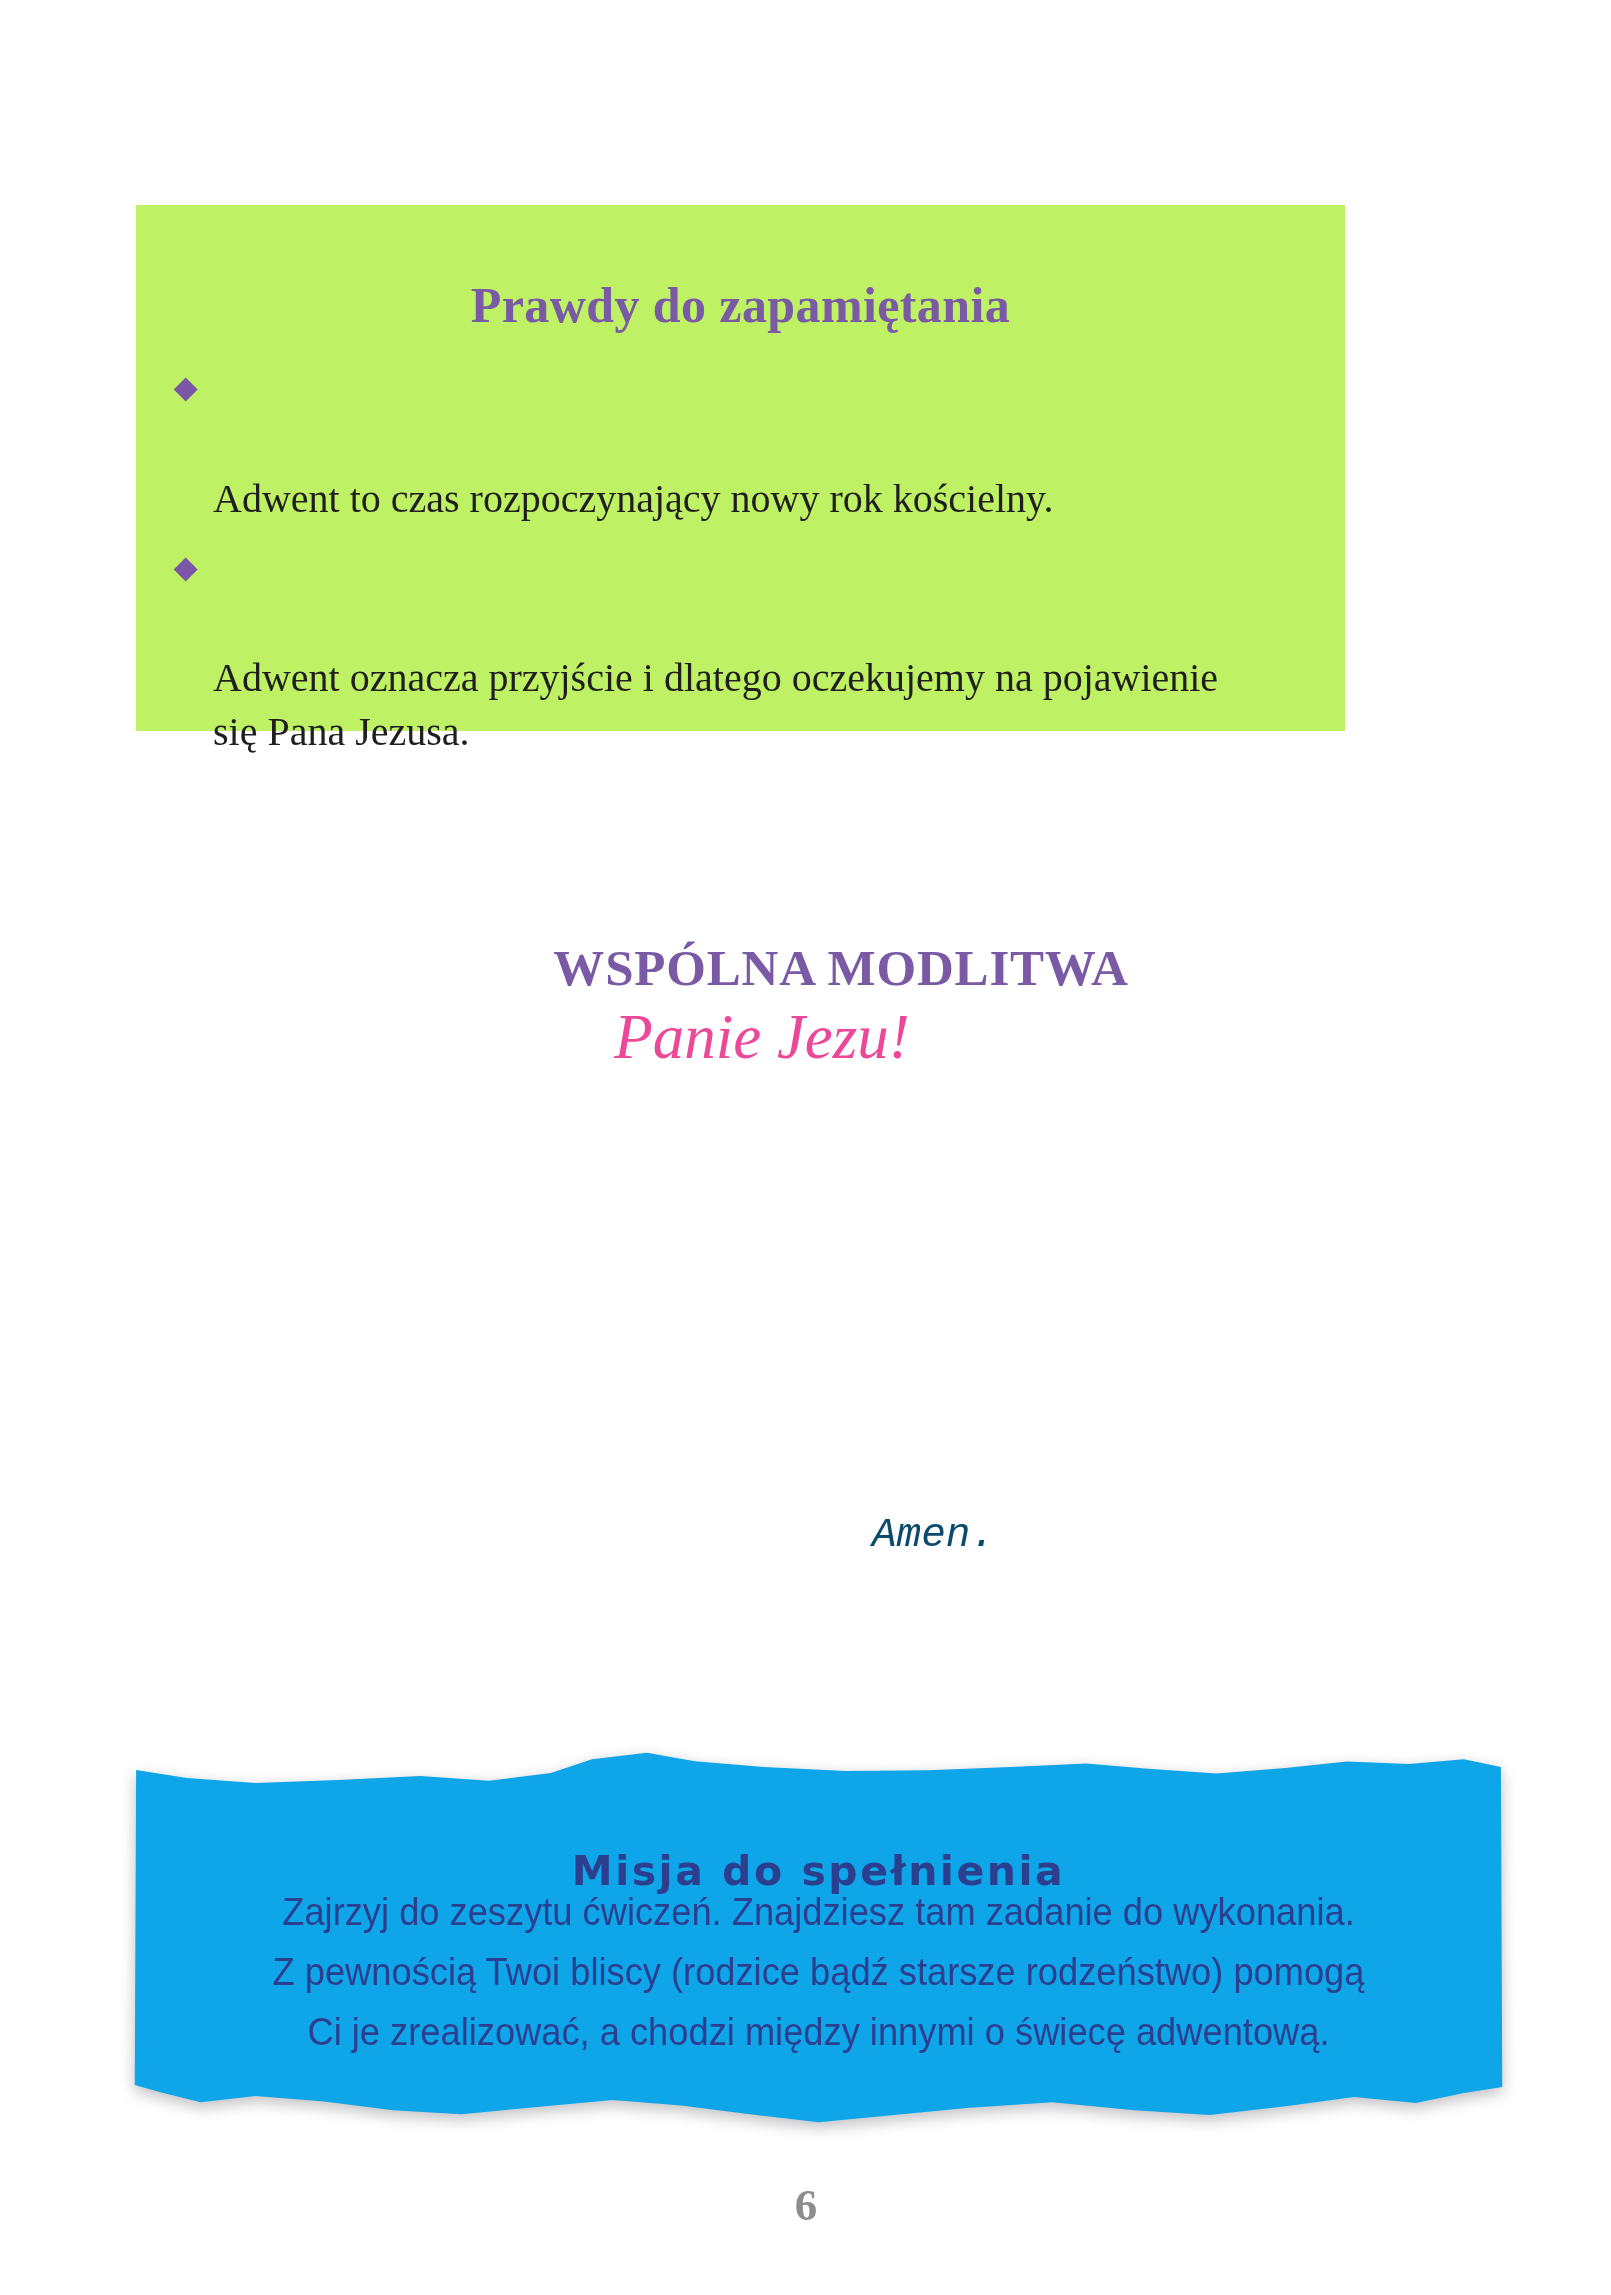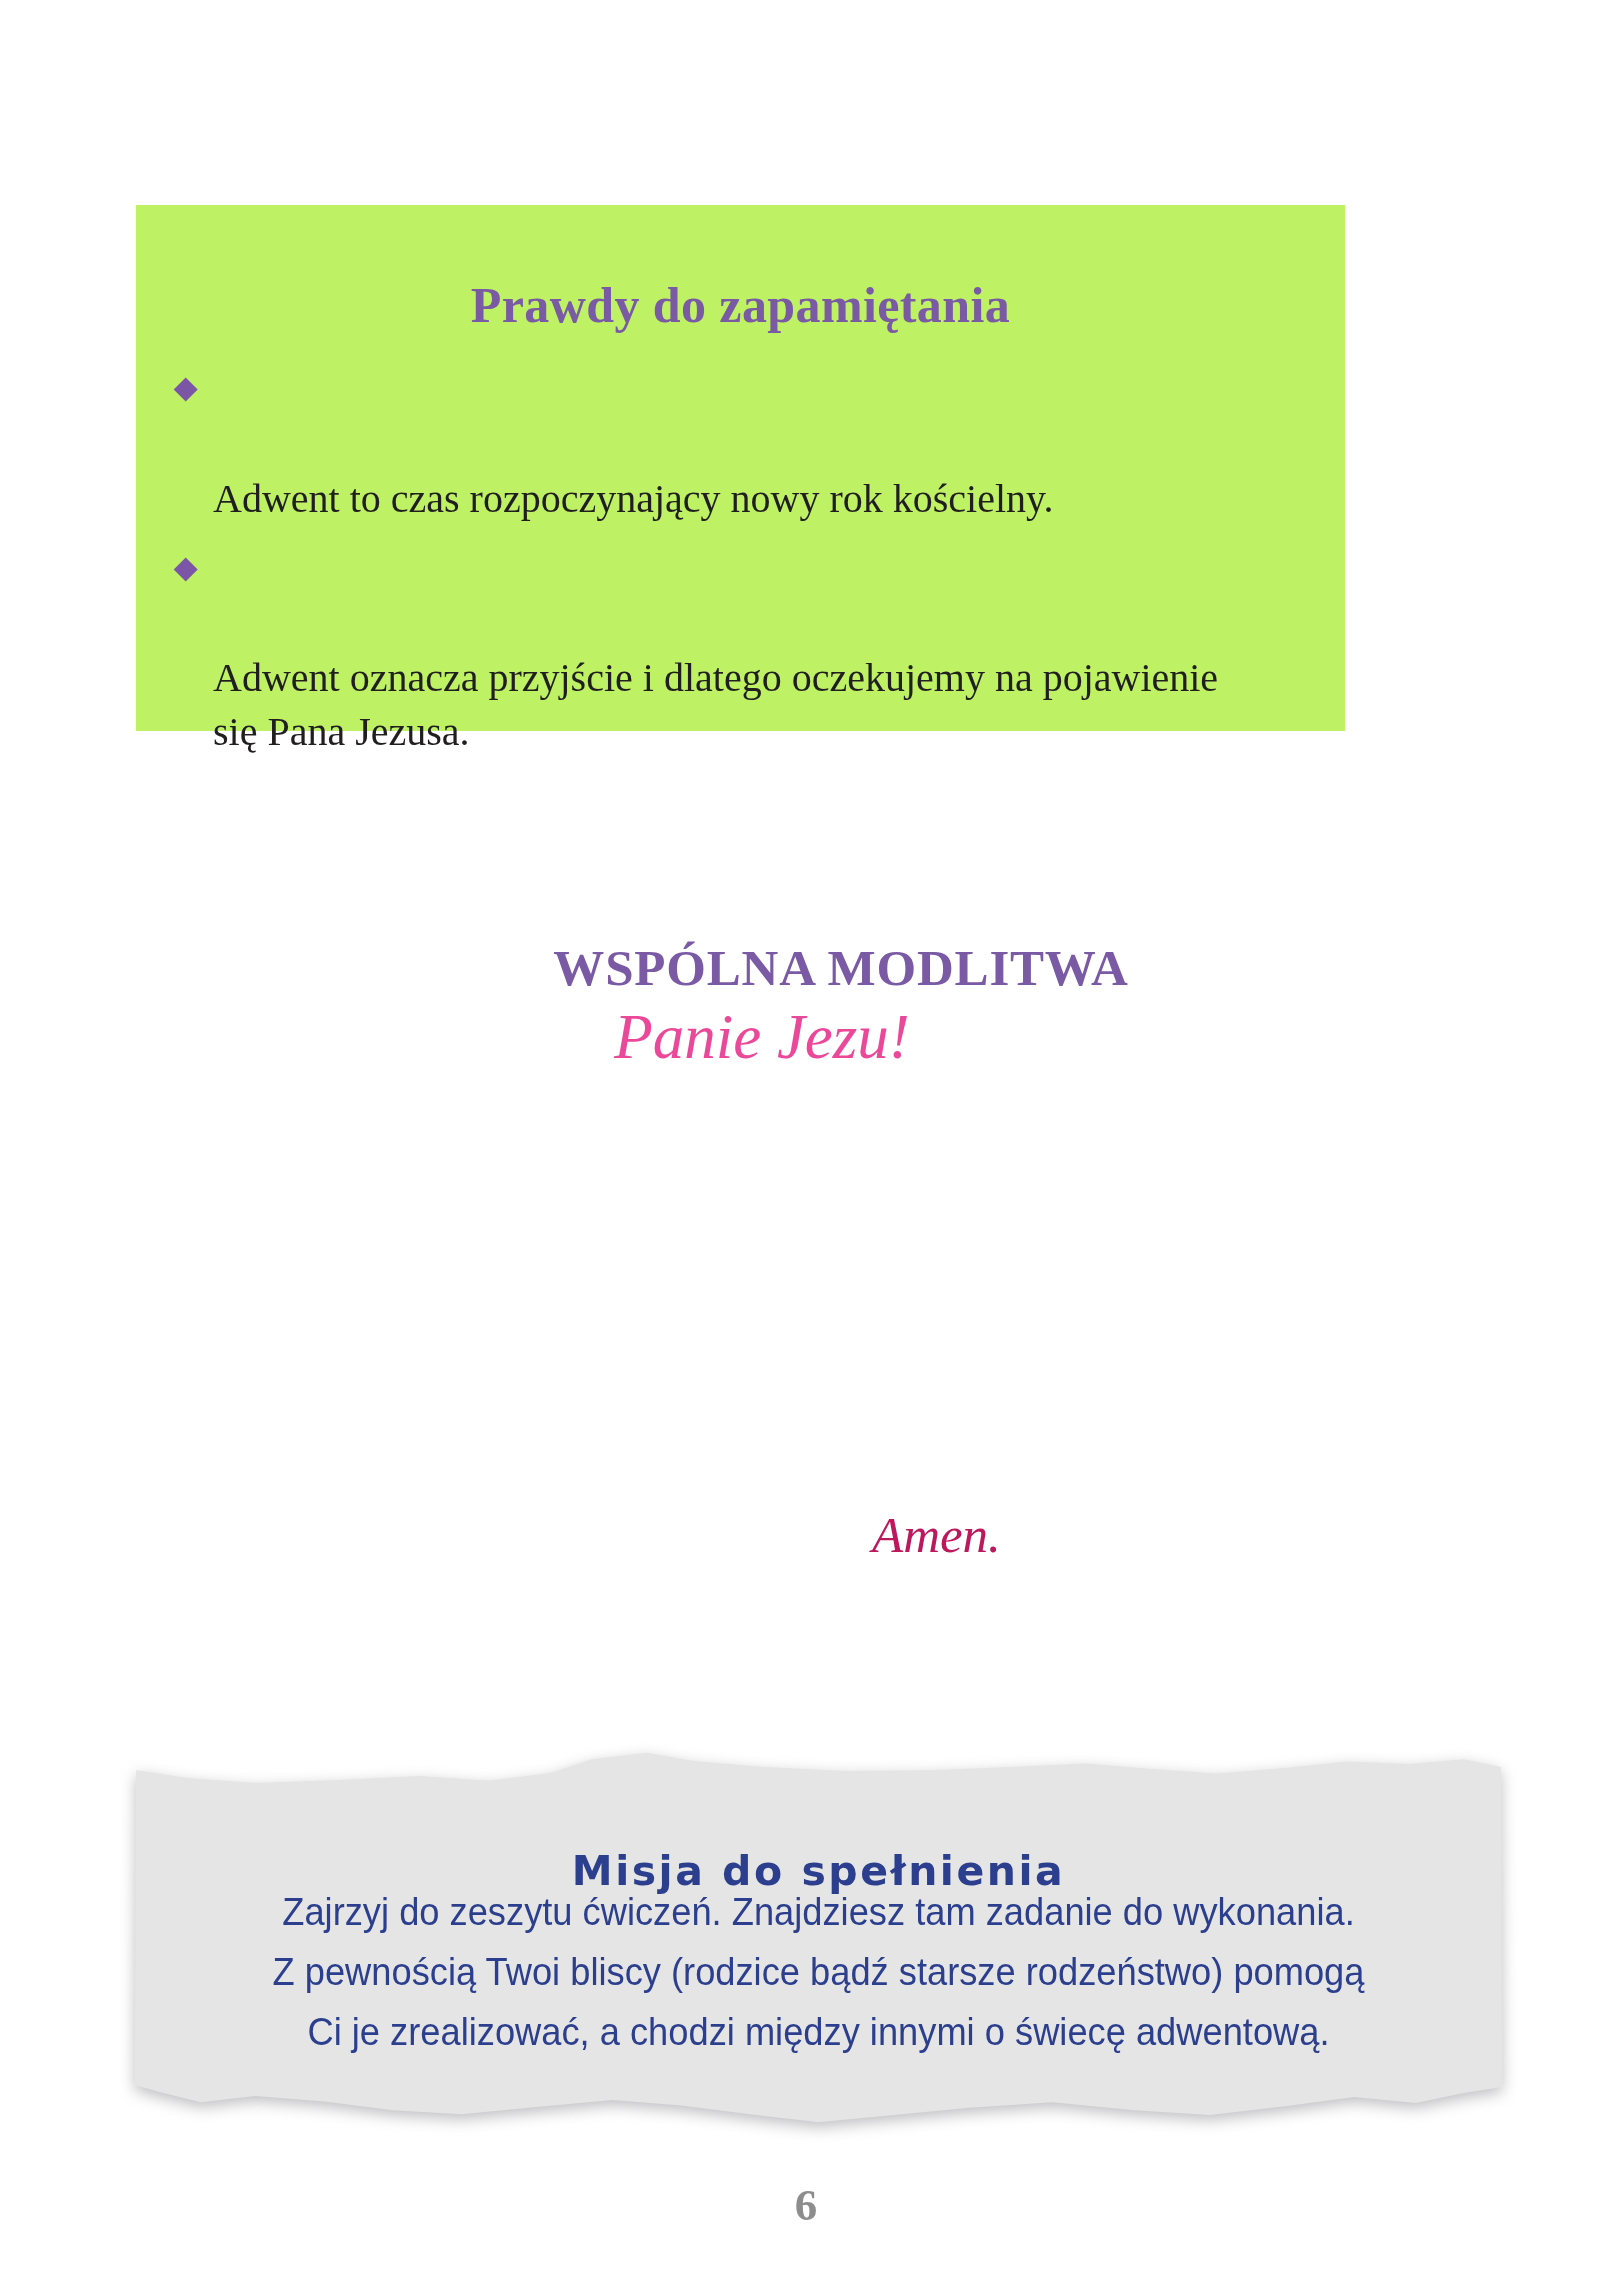--- a/index.html
+++ b/index.html
@@ -58,33 +58,34 @@
   }
   .prayer-body{
     position:absolute;left:451px;top:1096px;width:910px;
     font-size:41px;line-height:58px;
     font-style:italic;
     color:#7d62ab;
     white-space:pre-line;
   }
   .prayer-amen{
     position:absolute;left:872px;top:1506px;
-    font-size:51px;line-height:58px;
+    font-size:41px;line-height:58px;
     font-style:italic;
-    color:#be185d;
+    color:#0c4a6e;
+    font-family:Liberation Mono, monospace;
   }
 
   
   .mission-wrap{
     position:absolute;left:132px;top:1732px;width:1373px;height:399px;
     filter:drop-shadow(0px 5.8px 7.4px rgba(110,110,118,0.45));
   }
   .mission-box{
     position:absolute;inset:0;
-    background:#e5e5e5;
+    background:#0ea5e9;
     clip-path:polygon(
       0.3% 9.5%, 4% 11.5%, 9% 12.8%, 15% 12%, 21% 11%, 26% 12.2%, 30.5% 10.3%,
       33.5% 6.8%, 37.5% 5.2%, 41% 7.3%, 46% 8.8%, 52% 9.8%, 58% 9.6%, 64% 8.8%,
       69.5% 7.9%, 74% 9.2%, 79% 10.4%, 84% 9%, 88.5% 7.4%, 93% 8%, 97% 6.8%, 99.7% 8.8%,
       99.8% 89%, 97% 90.5%, 93.5% 93%, 89% 91.5%, 84% 93.8%, 78.5% 96%, 73% 94.8%,
       67% 92.8%, 61% 94.2%, 55.5% 96%, 50% 97.8%, 45% 95.8%, 40% 93.6%, 35% 92.2%,
       29.5% 94%, 24% 95.8%, 19% 94.8%, 14% 92.6%, 9% 91.2%, 5% 92.8%, 2% 90.2%, 0.2% 88.5%
     );
   }
   .mission-title{

